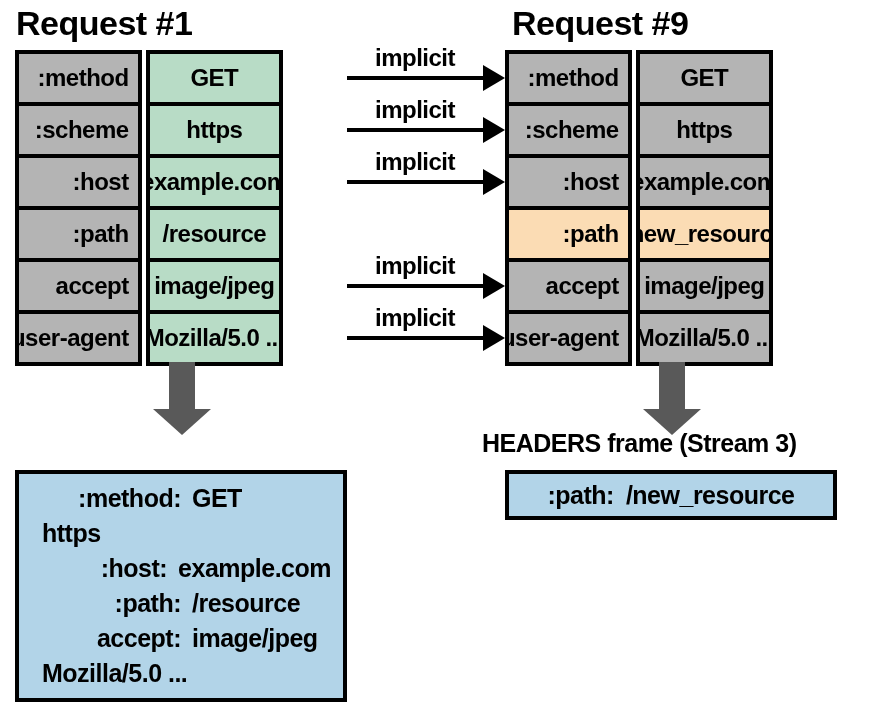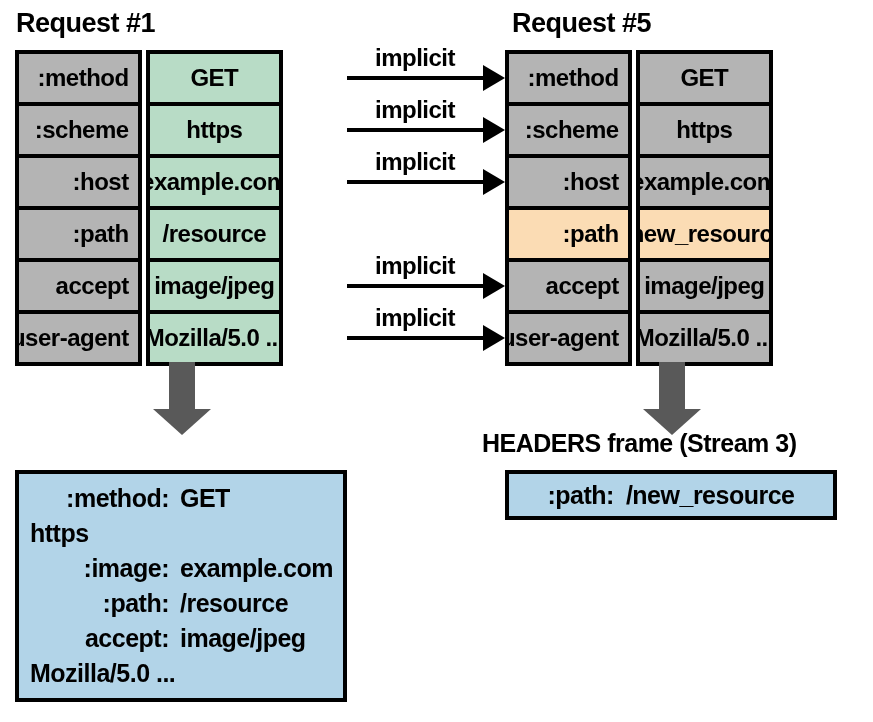--- a/index.html
+++ b/index.html
@@ -1,21 +1,21 @@
 <!DOCTYPE html>
 <html style="--gray: #b4b4b4; --green: #b8dcc6; --peach: #fbdcb4; --blue: #b2d4e8; --darkgray: #595959;"><head>
 <meta charset="utf-8">
 <style>
   html, body { margin:0; padding:0; background:#ffffff; }
   .canvas {
     position:relative; width:873px; height:722px; background:#fff;
     font-family:"Liberation Sans", sans-serif; font-weight:700; color:#000;
     overflow:hidden; letter-spacing:-0.5px;
   }
-  .table-title { position:absolute; font-size:27px; line-height:30px; white-space:nowrap; }
+  .table-title { position:absolute; font-size:34px; line-height:30px; white-space:nowrap; }
   .req-table { position:absolute; width:268px; display:flex; flex-direction:column; }
   .hrow { display:flex; height:56px; margin-top:-4px; }
   .hrow:first-child { margin-top:0; }
   .cell {
     box-sizing:border-box; border:4px solid #000; display:flex; align-items:center;
     font-size:24px; white-space:nowrap; overflow:hidden;
   }
   .cell.label { width:156px; justify-content:flex-end; padding-right:9px; background:var(--gray,#b4b4b4); }
   .cell.value { width:172px; margin-left:4px; justify-content:center; background:var(--gray,#b4b4b4); }
 
@@ -28,38 +28,38 @@
 
   .big-arrow-shaft { position:absolute; width:26px; height:47px; background:var(--darkgray,#595959); }
   .big-arrow-head {
     position:absolute; width:0; height:0;
     border-left:29px solid transparent; border-right:29px solid transparent;
     border-top:26px solid var(--darkgray,#595959);
   }
 
   .frame-title { position:absolute; font-size:25px; line-height:30px; white-space:nowrap; }
   .frame-box { position:absolute; box-sizing:border-box; border:4px solid #000; background:var(--blue,#b2d4e8); }
-  #frame1-box { left:15px; top:470px; width:332px; height:232px; padding:7px 0; }
+  #frame1-box { left:15px; top:470px; width:332px; height:232px; padding:7px 12px; }
   .kv { display:flex; height:35px; align-items:center; font-size:25px; white-space:nowrap; }
   .kv .k { width:150px; text-align:right; }
   .kv .v { margin-left:11px; }
   #frame3-box {
     left:505px; top:470px; width:332px; height:50px;
     display:flex; align-items:center; justify-content:center; font-size:25px;
   }
   #frame3-box .v { margin-left:12px; }
 </style>
 </head>
 <body>
 
 <div class="canvas">
 
   <div class="table-title" style="left:16px; top:8px">Request #1</div>
 
-  <div class="table-title" style="left:512px; top:8px">Request #5</div>
+  <div class="table-title" style="left:512px; top:8px">Request #9</div>
 
   <div class="req-table" id="req1-rows" style="left:15px; top:50px">
       <div class="hrow">
         <div class="cell label">:method</div>
         <div class="cell value" style="background: rgb(184, 220, 198);">GET</div>
       </div>
       <div class="hrow">
         <div class="cell label">:scheme</div>
         <div class="cell value" style="background: rgb(184, 220, 198);">https</div>
       </div>
@@ -141,21 +141,21 @@
 
   <div class="frame-box" id="frame1-box">
       <div class="kv">
         <span class="k">:method:</span>
         <span class="v">GET</span>
       </div>
       <div class="kv">
         <span class="v">https</span>
       </div>
       <div class="kv">
-        <span class="k">:image:</span>
+        <span class="k">:host:</span>
         <span class="v">example.com</span>
       </div>
       <div class="kv">
         <span class="k">:path:</span>
         <span class="v">/resource</span>
       </div>
       <div class="kv">
         <span class="k">accept:</span>
         <span class="v">image/jpeg</span>
       </div>

